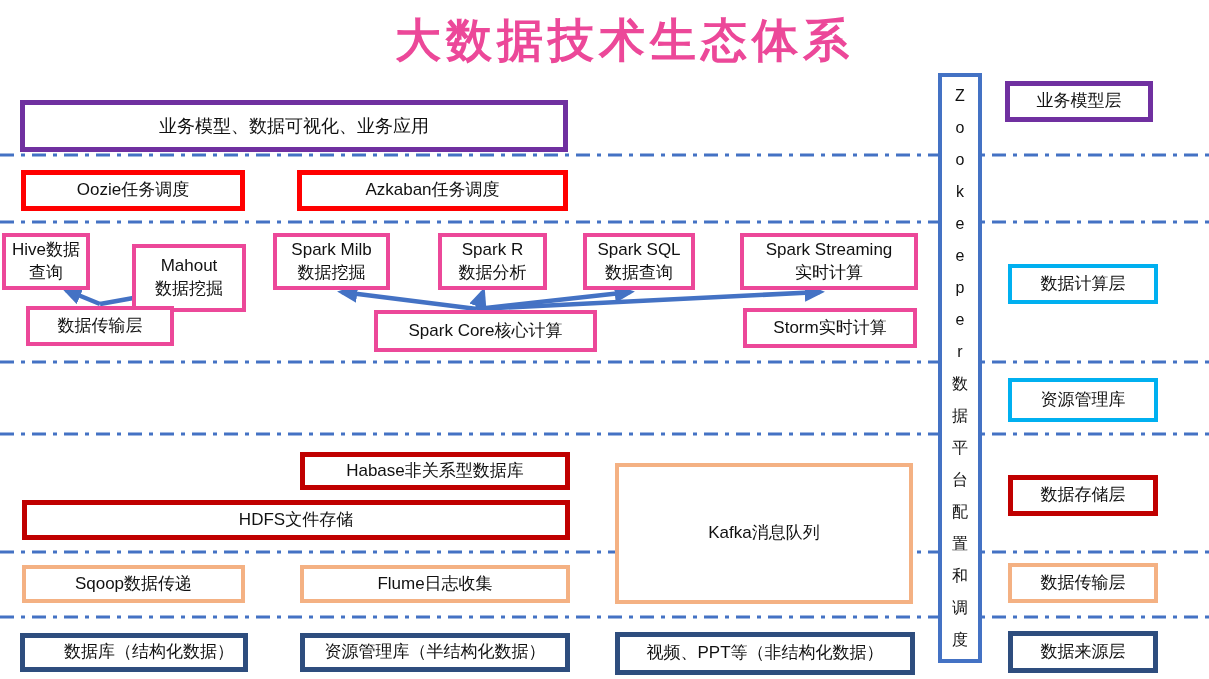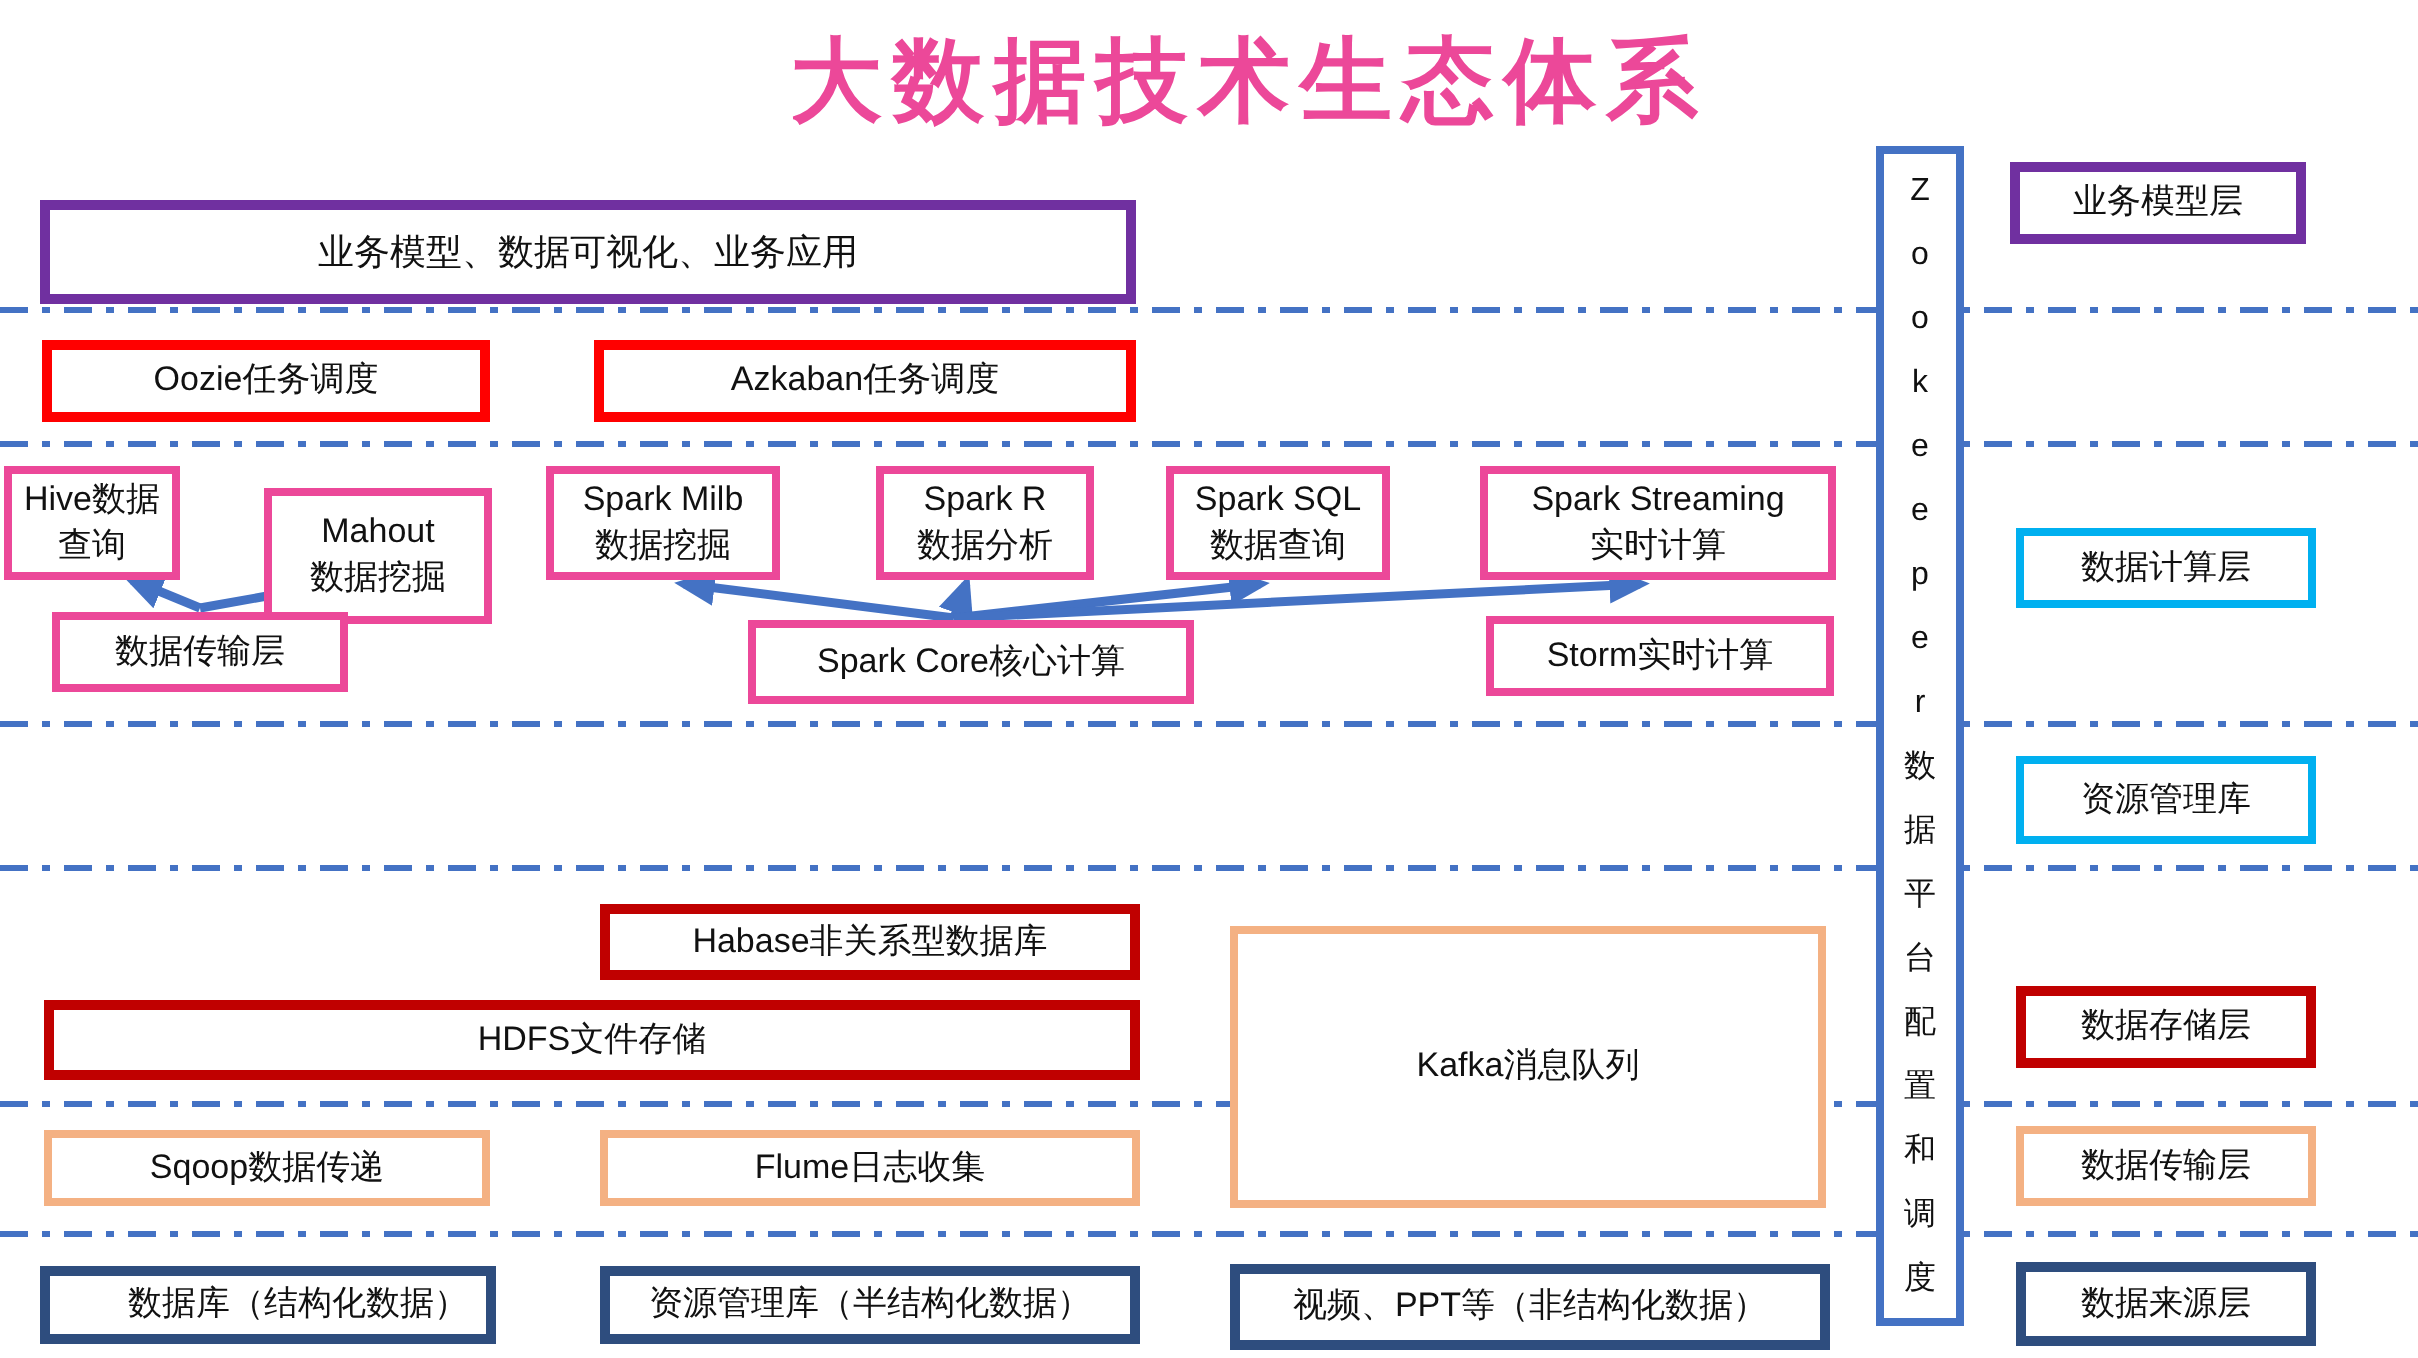--- a/index.html
+++ b/index.html
@@ -194,21 +194,21 @@
 
   <div class="box b-purple" style="left:1005px; top:81px; width:148px; height:41px;">
     <span>业务模型层</span>
   </div>
   <div class="box b-cyan" style="left:1008px; top:264px; width:150px; height:40px;">
     <span>数据计算层</span>
   </div>
   <div class="box b-cyan" style="left:1008px; top:378px; width:150px; height:44px;">
     <span>资源管理库</span>
   </div>
-  <div class="box b-darkred" style="left:1008px; top:475px; width:150px; height:41px;margin-top:18px;">
+  <div class="box b-darkred" style="left:1008px; top:475px; width:150px; height:41px;">
     <span>数据存储层</span>
   </div>
   <div class="box b-peach" style="left:1008px; top:563px; width:150px; height:40px;">
     <span>数据传输层</span>
   </div>
   <div class="box b-navy" style="left:1008px; top:631px; width:150px; height:42px;">
     <span>数据来源层</span>
   </div>
 
 </div>

